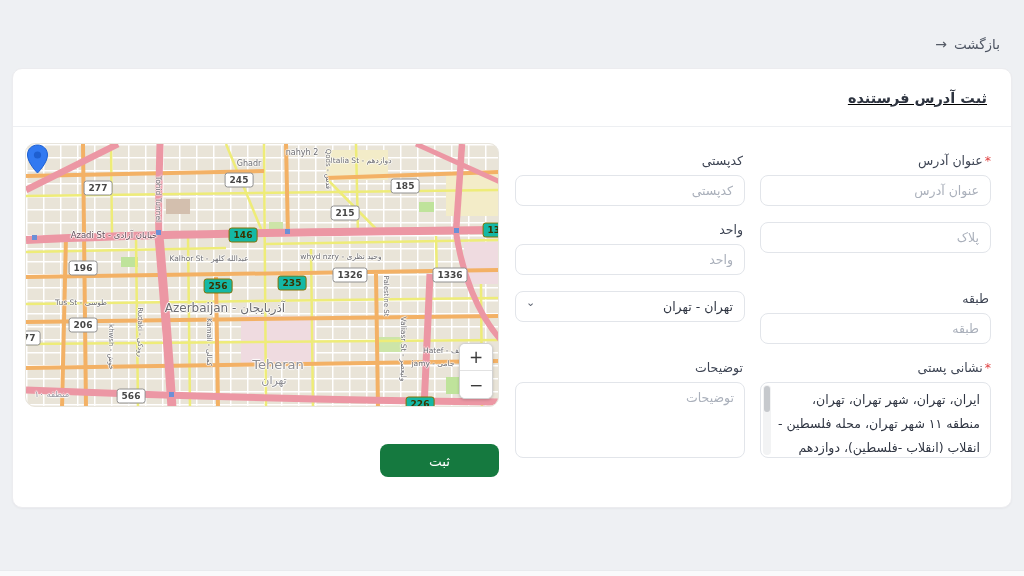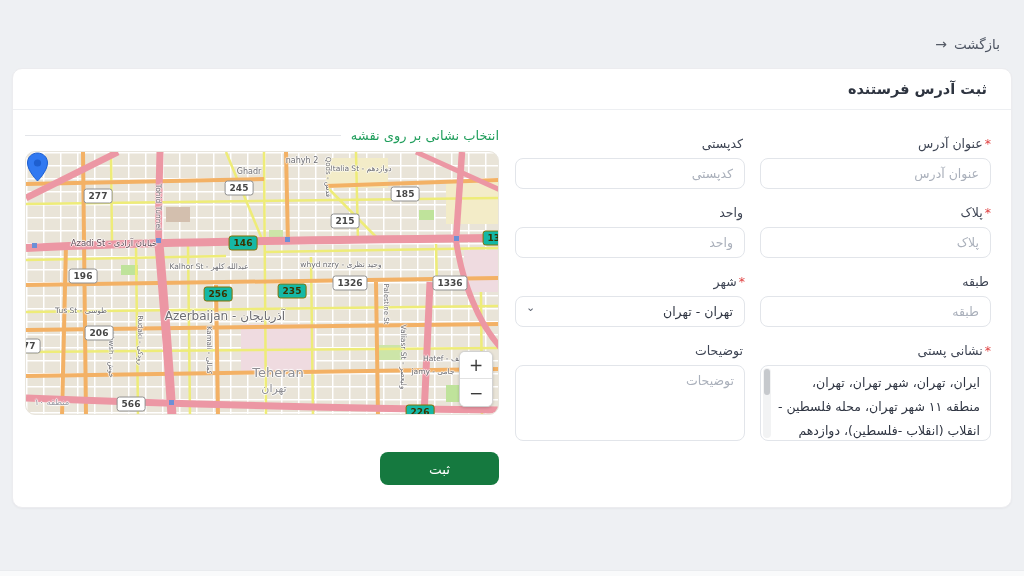--- a/index.html
+++ b/index.html
@@ -7,22 +7,22 @@
   body { font-family:"DejaVu Sans", sans-serif; background:#eef0f3; direction:rtl; position:relative; }
 
   
   .back-link { position:absolute; top:36px; right:24px; display:flex; align-items:center; gap:7px;
     color:#4d5462; font-size:13.5px; cursor:pointer; }
   .back-link .arrow { font-size:14px; color:#555b66; }
 
   
   .card { position:absolute; top:68px; right:12px; left:12px; height:440px; background:#fff;
     border:1px solid #ececef; border-radius:10px; box-shadow:0 1px 2px rgba(20,30,40,.04); }
-  .card-header { height:41px; display:flex; align-items:center; padding:0 24px;
-    border-bottom:1px solid #edeff2; }
+  .card-header { height:58px; display:flex; align-items:center; padding:0 24px;
+    border-bottom:1px solid #edeff2;text-decoration:underline; }
   .card-title { font-size:14.5px; font-weight:bold; color:#2e3440; }
   .card-body { display:flex; gap:16px; padding:16px 20px 0 21px; }
 
   
   .form-col { width:478px; }
   .form-grid { margin-top:10px; display:grid; grid-template-columns:231px 230px; column-gap:15px; row-gap:16px; }
   .field .label { font-size:12.5px; color:#3e4554; margin-bottom:7px; }
   .field .req { color:#e04040; margin-left:2px; }
   .tb { width:100%; height:31px; border:1px solid #e2e5ea; border-radius:8px; background:#fff;
     padding:0 11px; font-family:"DejaVu Sans",sans-serif; font-size:12.5px; color:#303642; outline:none; }
@@ -90,36 +90,34 @@
           <div class="label"><span class="req">*</span><span>عنوان آدرس</span></div>
           <input class="tb" placeholder="عنوان آدرس" style="">
         </div>
 
         <div class="field">
           <div class="label"><span class="req"></span><span>کدپستی</span></div>
           <input class="tb" placeholder="کدپستی" style="">
         </div>
 
         <div class="field">
-          <div class="label"><span class="req">*</span><span>پلاک</span></div>
           <input class="tb" placeholder="پلاک" style="">
         </div>
 
         <div class="field">
           <div class="label"><span class="req"></span><span>واحد</span></div>
           <input class="tb" placeholder="واحد" style="">
         </div>
 
         <div class="field">
           <div class="label"><span class="req"></span><span>طبقه</span></div>
           <input class="tb" placeholder="طبقه" style="">
         </div>
 
         <div class="field">
-          <div class="label"><span class="req">*</span><span>شهر</span></div>
           <div class="select-box">
             <span>تهران - تهران</span>
             <span class="chev">⌄</span>
           </div>
         </div>
 
         <div class="field">
           <div class="label"><span class="req">*</span><span>نشانی پستی</span></div>
           <div class="area">
             <div class="text">ایران، تهران، شهر تهران، تهران، منطقه ۱۱ شهر تهران، محله فلسطین - انقلاب (انقلاب -فلسطین)، دوازدهم فروردین</div>
@@ -133,24 +131,20 @@
           <div class="label"><span class="req"></span><span>توضیحات</span></div>
           <div class="area">
             <textarea placeholder="توضیحات" style=""></textarea>
           </div>
         </div>
 
       </div>
     </div>
 
     <div class="map-col">
-      <div class="map-head">
-        <span class="green">انتخاب نشانی بر روی نقشه</span>
-        <span class="line"></span>
-      </div>
 
       <div class="map-box" id="map">
         <svg width="474" height="264" viewBox="0 0 474 264">
           <defs>
             <pattern id="streets" width="17" height="13" patternUnits="userSpaceOnUse">
               <rect width="17" height="13" fill="#e9e4d8"></rect>
               <rect width="17" height="1.5" fill="#ffffff"></rect>
               <rect width="1.5" height="13" fill="#ffffff"></rect>
             </pattern>
           </defs>
@@ -221,21 +215,21 @@
         </svg>
 
         <div id="map-layer" style="position:absolute;inset:0;font-family:'DejaVu Sans',sans-serif;">
             <span class="shield w" style="left: 72px; top: 44px;">277</span>
             <span class="shield w" style="left: 213px; top: 36px;">245</span>
             <span class="shield w" style="left: 57px; top: 124px;">196</span>
             <span class="shield w" style="left: 319px; top: 69px;">215</span>
             <span class="shield w" style="left: 379px; top: 42px;">185</span>
             <span class="shield w" style="left: 324px; top: 131px;">1326</span>
             <span class="shield w" style="left: 424px; top: 131px;">1336</span>
-            <span class="shield w" style="left: 57px; top: 181px; margin-left: 16px;">206</span>
+            <span class="shield w" style="left: 57px; top: 181px;">206</span>
             <span class="shield w" style="left: 105px; top: 252px;">566</span>
             <span class="shield w" style="left: 0px; top: 194px;">277</span>
             <span class="shield y" style="left: 217px; top: 91px;">146</span>
             <span class="shield y" style="left: 471px; top: 86px;">136</span>
             <span class="shield y" style="left: 192px; top: 142px;">256</span>
             <span class="shield y" style="left: 266px; top: 139px;">235</span>
             <span class="shield y" style="left: 394px; top: 260px;">226</span>
             <span class="mlabel" style="left: 276px; top: 8px; font-size: 8px;">nahyh 2</span>
             <span class="mlabel" style="left: 223px; top: 19px; font-size: 8px;">Ghadr</span>
             <span class="mlabel" style="left: 335px; top: 16px; font-size: 7.5px;">Italia St - دوازدهم</span>

